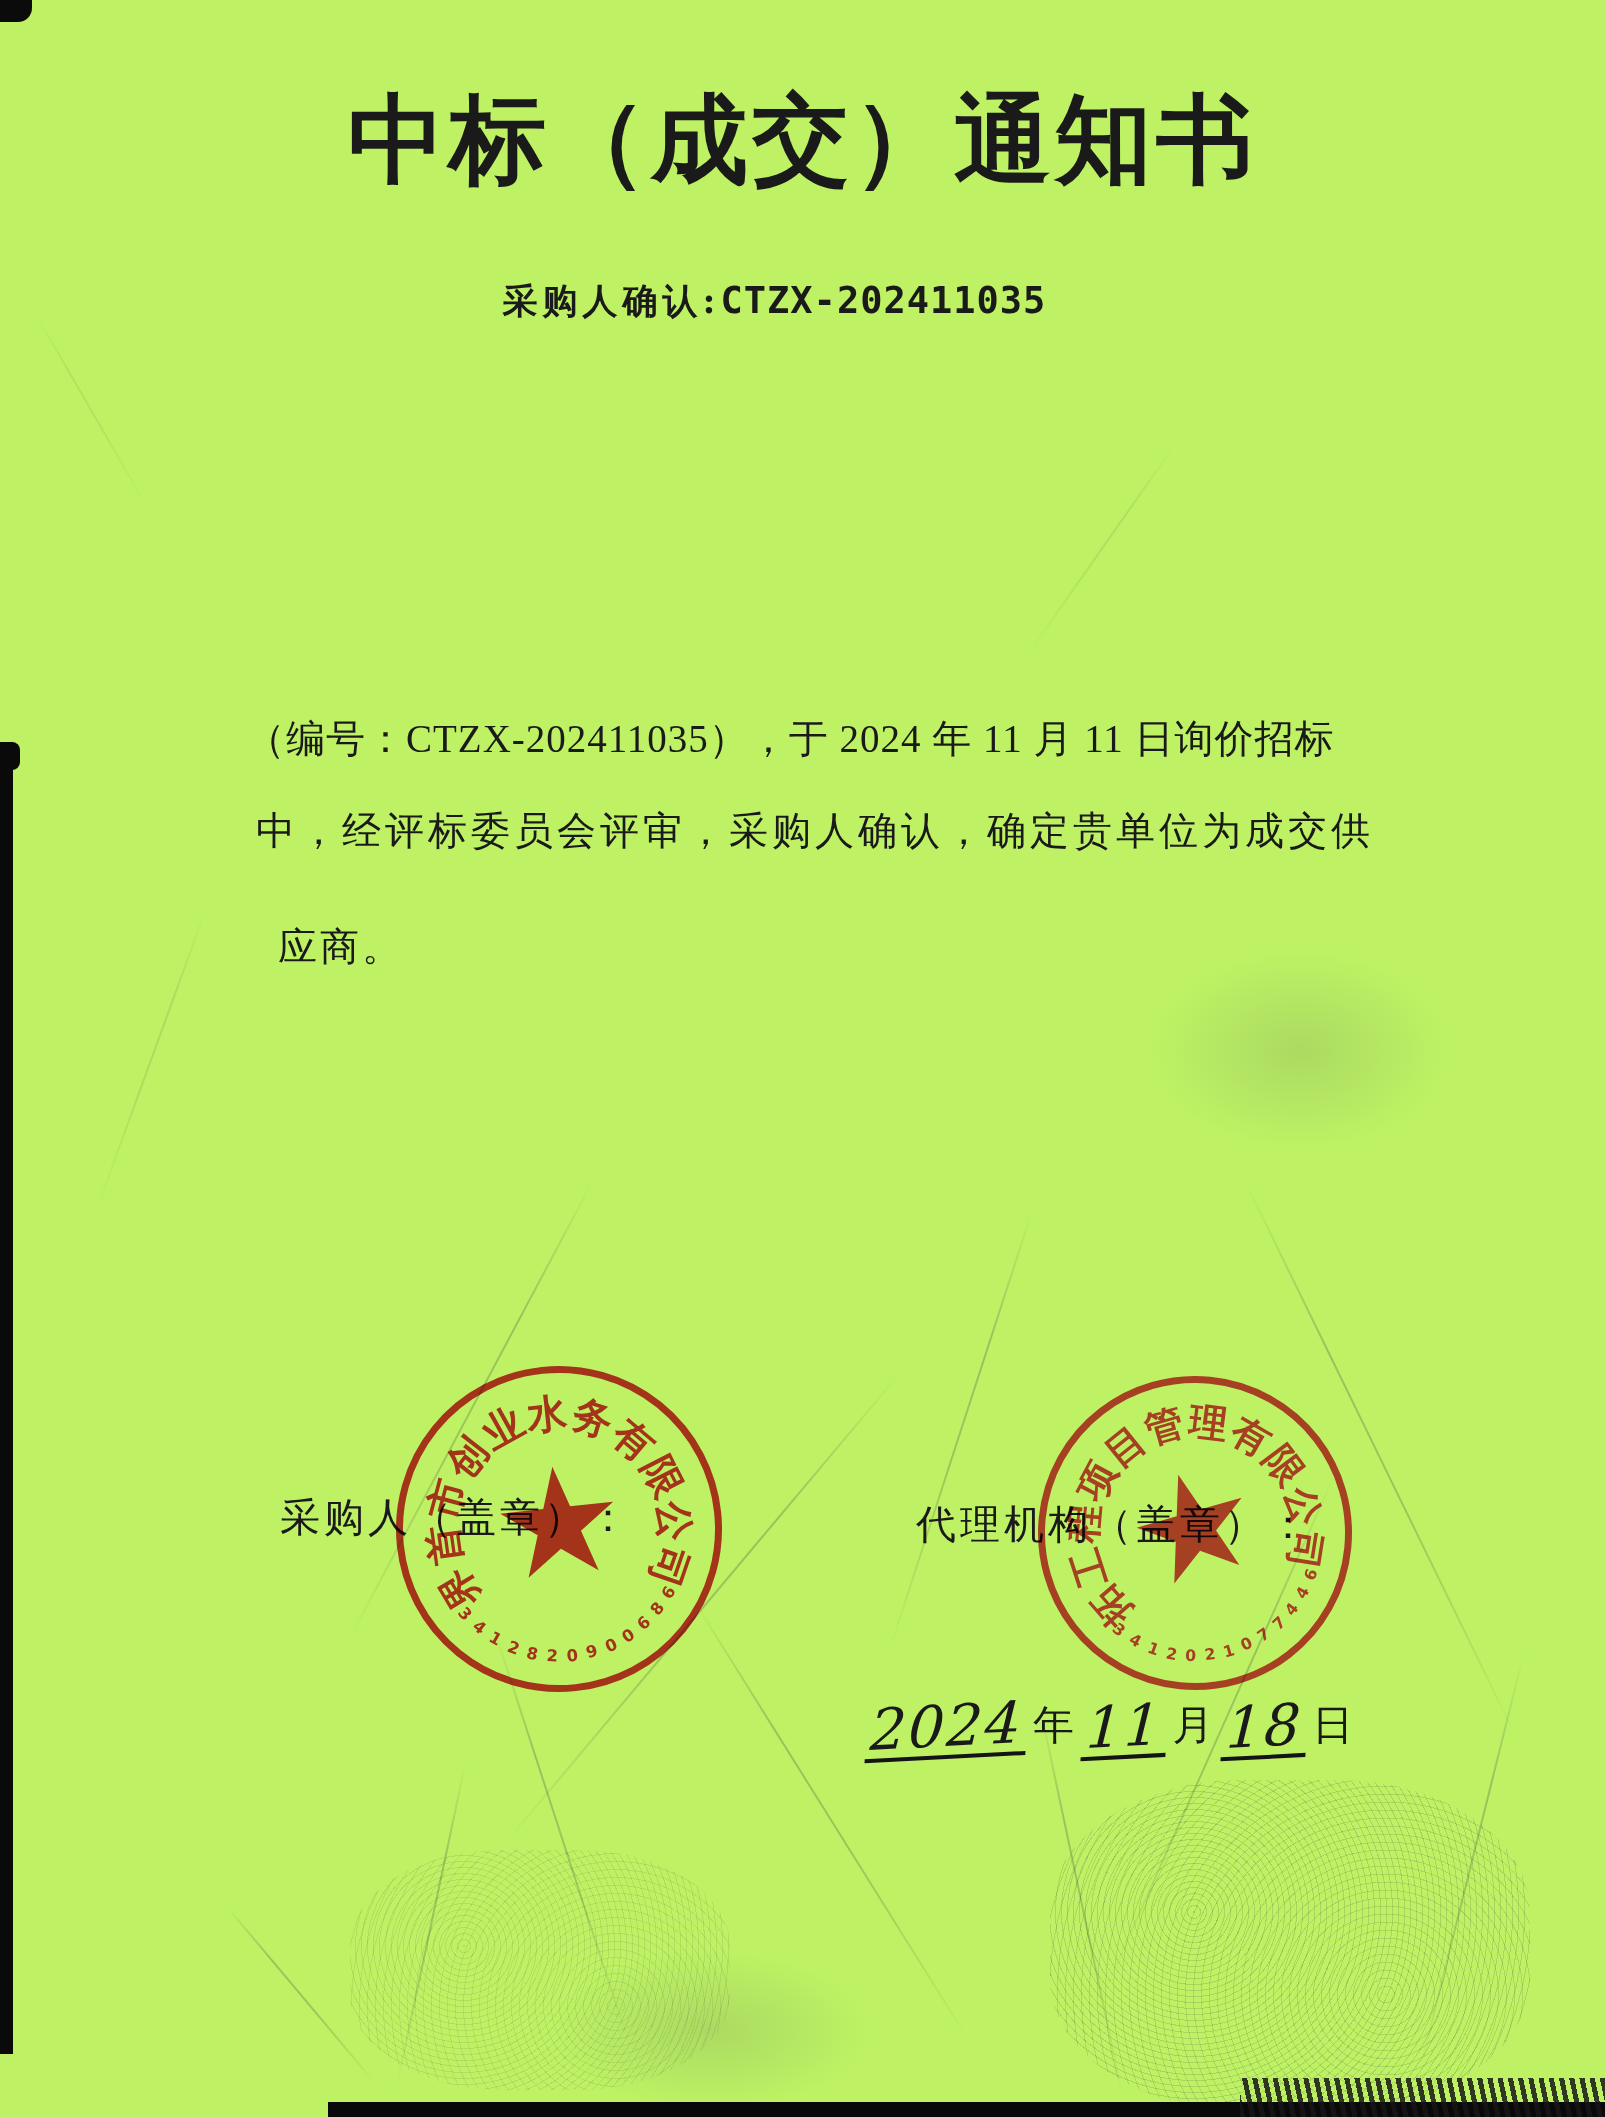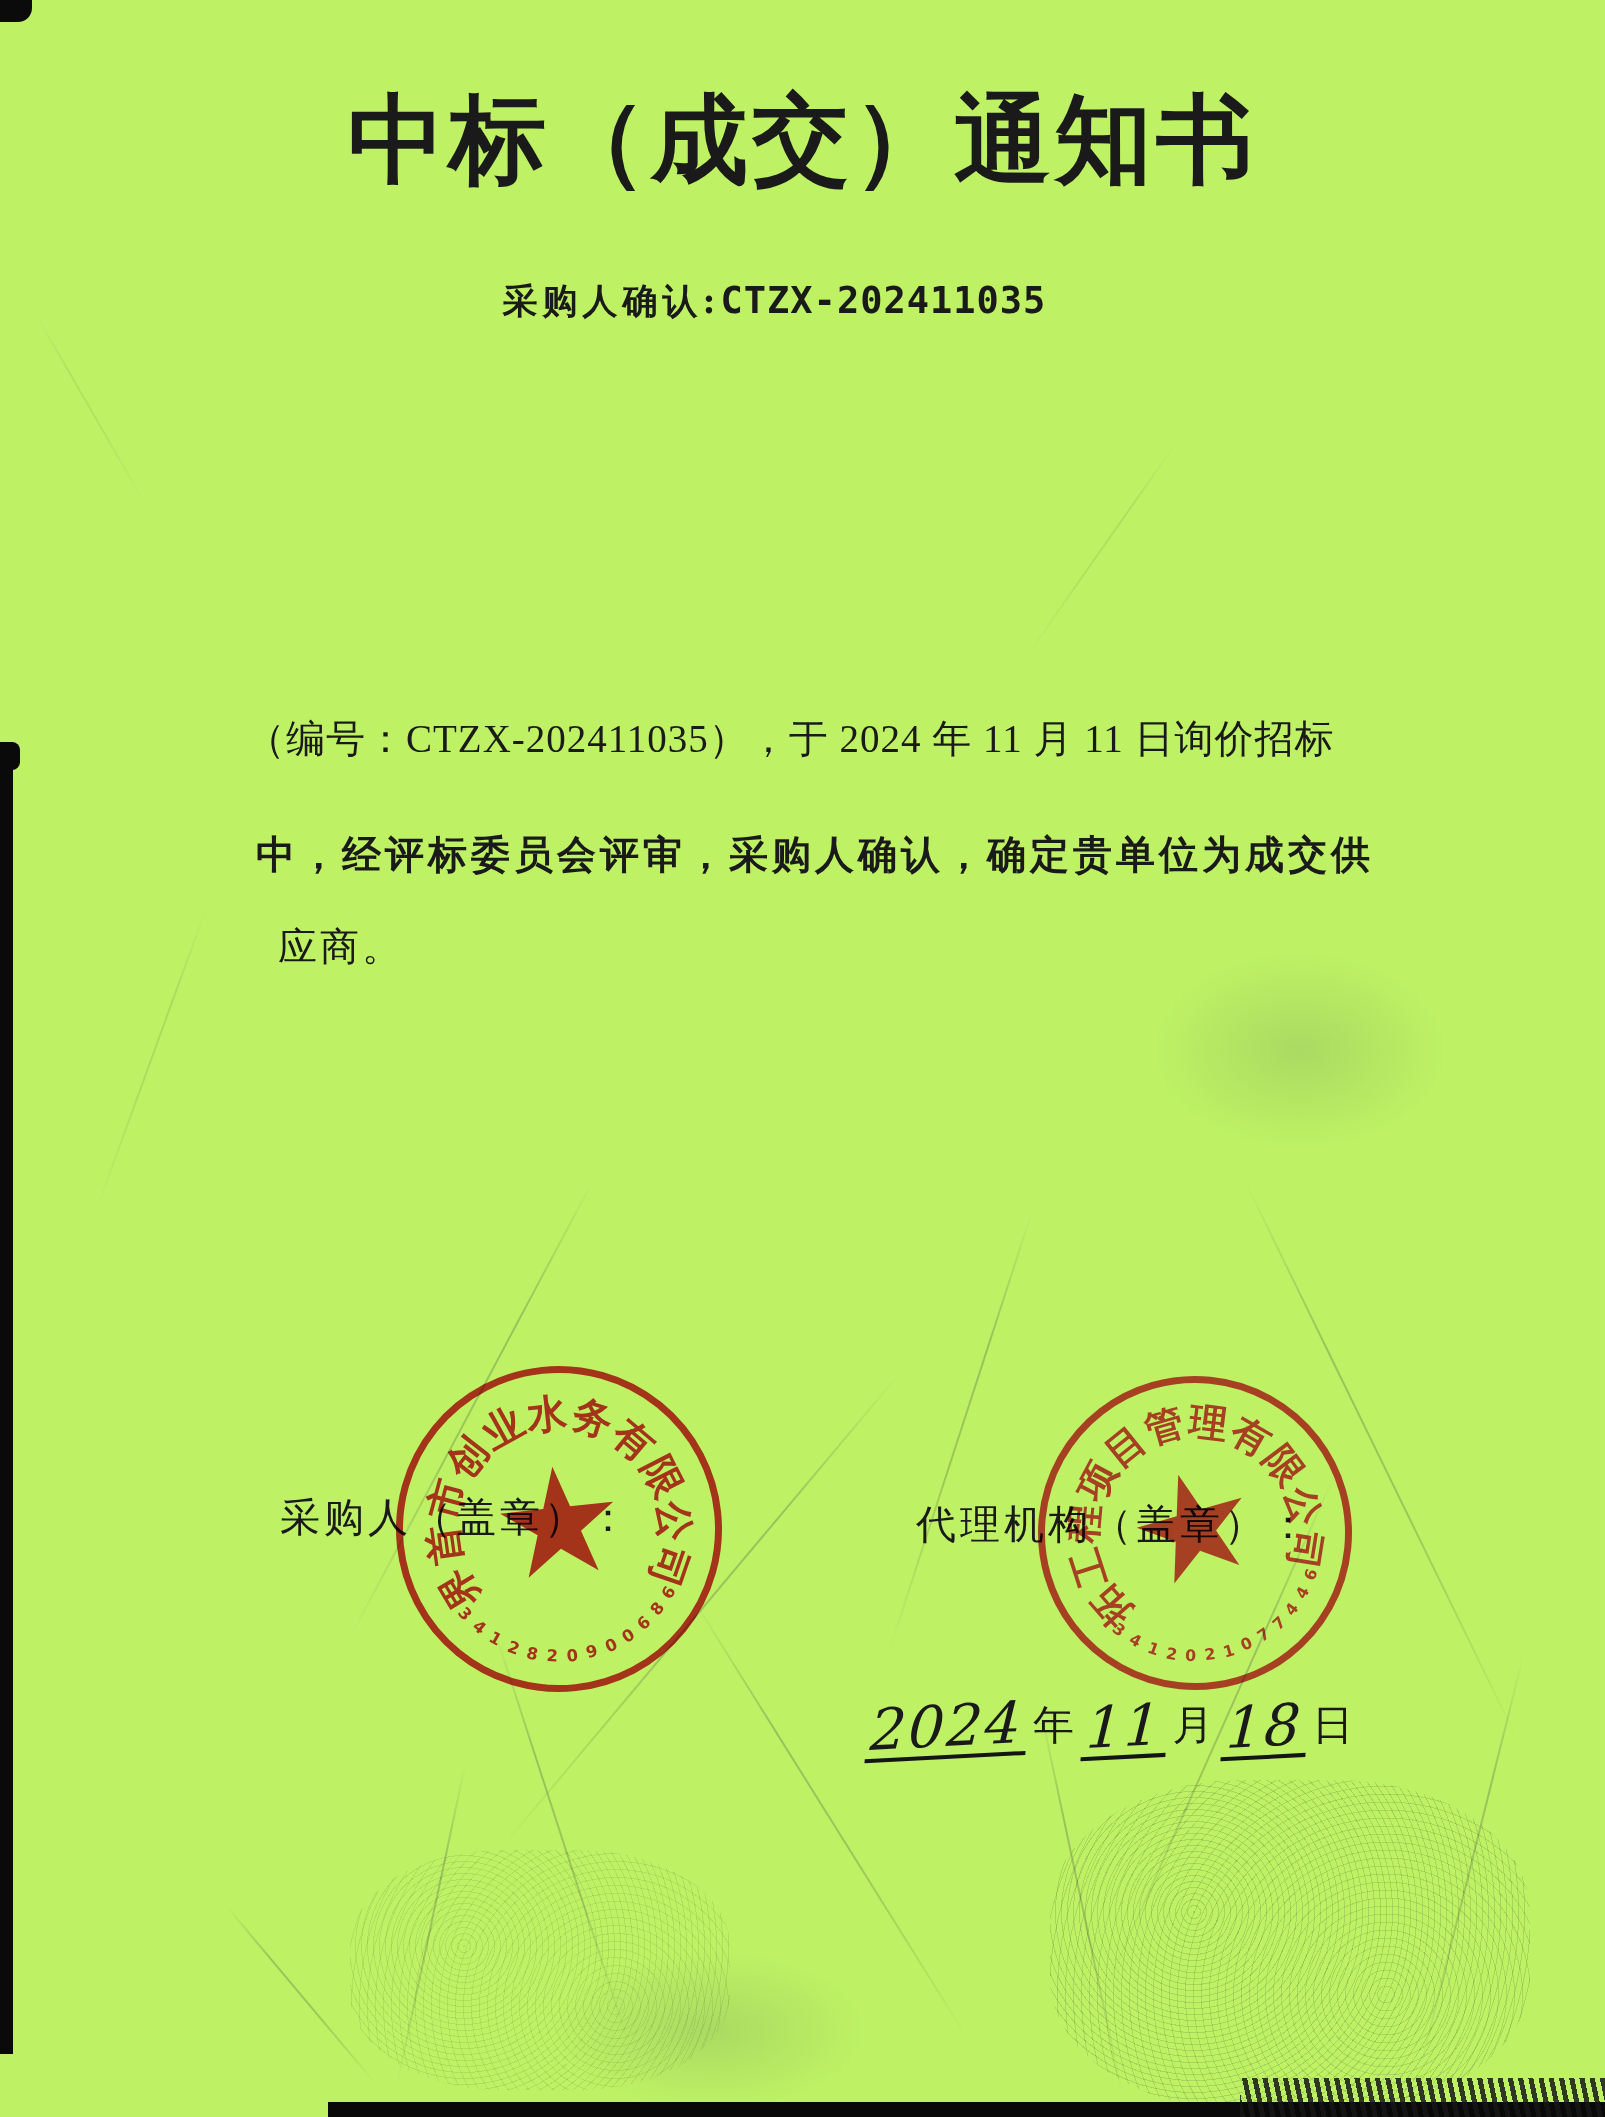--- a/index.html
+++ b/index.html
@@ -38,21 +38,21 @@
     font-size:41px;font-weight:bold;letter-spacing:3px;
     white-space:nowrap;
   }
   .body-line{
     position:absolute;
     font-size:39px;letter-spacing:3px;white-space:nowrap;
     font-family:"Liberation Serif","DejaVu Serif",serif;
   }
   #p1l1{left:312px;top:606px;}
   #p1l2{left:246px;top:712px;letter-spacing:1px;text-align:center;}
-  #p1l3{left:256px;top:828px;letter-spacing:4px;font-weight:bold;}
+  #p1l3{left:256px;top:804px;letter-spacing:4px;}
   #p1l4{left:278px;top:920px;}
   #p2l1{left:344px;top:1176px;letter-spacing:5px;}
   #p2l2{left:256px;top:1262px;letter-spacing:3px;}
   .seal-label{
     position:absolute;z-index:3;
     font-size:40px;letter-spacing:4px;white-space:nowrap;
   }
   #purchaser-label{left:280px;top:1490px;}
   #agency-label{left:916px;top:1497px;}
   

